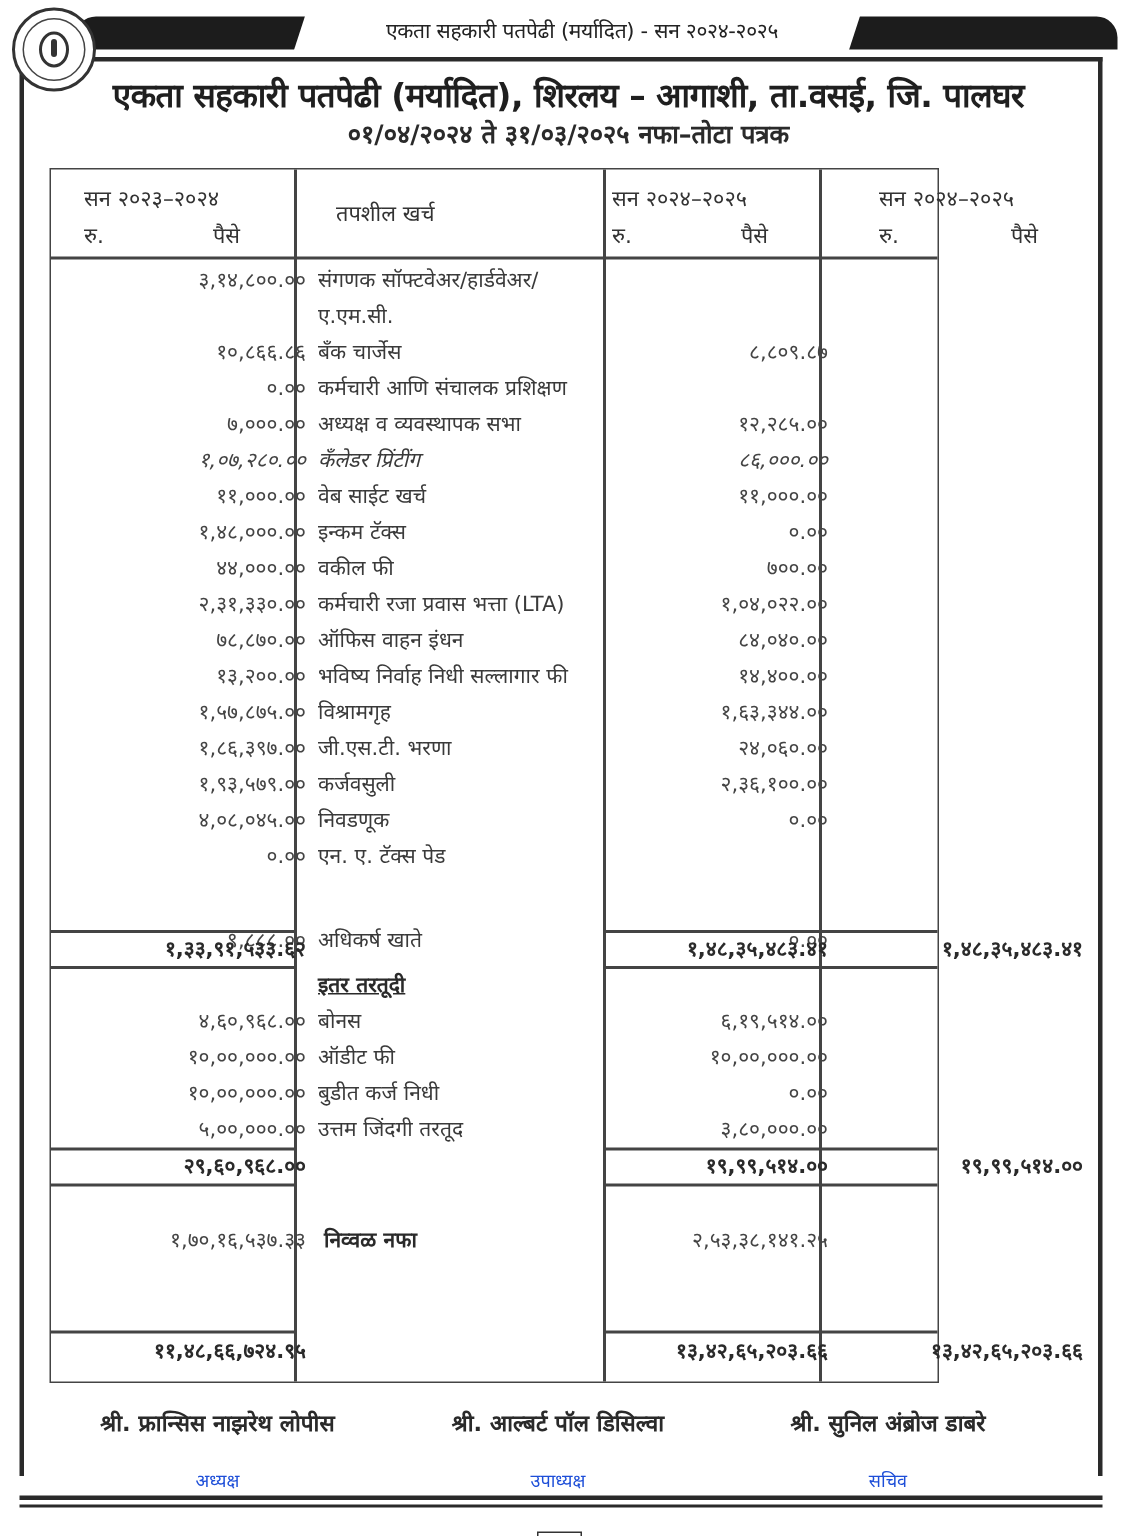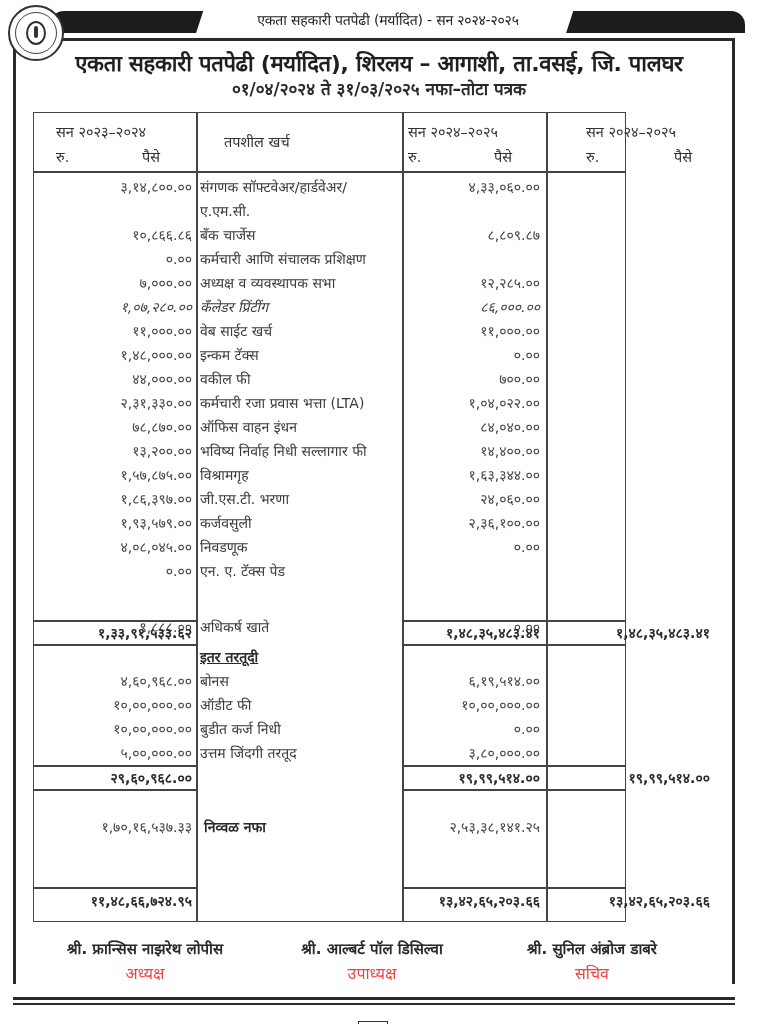--- a/index.html
+++ b/index.html
@@ -34,33 +34,33 @@
            font-size:22px; font-weight:bold; color:#1f1f1f; white-space:nowrap; letter-spacing:-0.3px; }
   .subtitle { position:absolute; left:0; top:77px; width:758px; text-align:center;
               font-size:17px; font-weight:bold; color:#2a2a2a; white-space:nowrap; }
 
   
   .tbl { position:absolute; left:33px; top:112px; width:593px; height:810px;
          border:1.5px solid #444; box-sizing:border-box; }
   .vline { position:absolute; top:0; bottom:0; width:1.5px; background:#444; }
   .hline { position:absolute; height:1.5px; background:#444; }
   .hd { position:absolute; font-size:14.5px; color:#333; white-space:nowrap; }
-  .row { position:absolute; left:0; width:680px; height:24px; font-size:14px; color:#444; }
+  .row { position:absolute; left:12px; width:680px; height:24px; font-size:14px; color:#444; }
   .cell { position:absolute; top:0; white-space:nowrap; line-height:24px; }
   .c-prev { left:0; width:158px; text-align:right; }
   .c-desc { left:166px; width:210px; text-align:left; color:#3a3a3a; }
   .c-cur  { left:370px; width:136px; text-align:right; }
   .c-tot  { left:516px; width:160px; text-align:right; }
   .bold { font-weight:bold; color:#2a2a2a; }
   .ul { text-decoration:underline; font-weight:bold; color:#2a2a2a; }
 
   
   .sig { position:absolute; top:938px; text-align:center; white-space:nowrap; }
   .sig .nm { font-size:15px; font-weight:bold; color:#2a2a2a; }
-  .sig .rl { font-size:16px; color:#ef4444; margin-top:4px; }
+  .sig .rl { font-size:12px; color:#1d4ed8; margin-top:20px; }
 </style>
 </head>
 <body>
 
 <div class="banner"></div>
 <div class="banner-label"></div>
 <div class="banner-text">एकता सहकारी पतपेढी (मर्यादित) - सन २०२४-२०२५</div>
 
 <div class="logo">
   <div class="ring"></div>
@@ -101,21 +101,20 @@
   <div class="hd" style="left:374px;top:33px">रु.</div>
   <div class="hd" style="left:460px;top:33px">पैसे</div>
   <div class="hd" style="left:552px;top:8px">सन २०२४–२०२५</div>
   <div class="hd" style="left:552px;top:33px">रु.</div>
   <div class="hd" style="left:640px;top:33px">पैसे</div>
 
   <div id="expense-rows">
       <div class="row" style="top: 62px;">
         <div class="cell c-prev">३,१४,८००.००</div>
         <div class="cell c-desc">संगणक सॉफ्टवेअर/हार्डवेअर/</div>
-        <div class="cell c-cur">४,३३,०६०.००</div>
       </div>
       <div class="row" style="top: 86px;">
         <div class="cell c-prev"></div>
         <div class="cell c-desc">ए.एम.सी.</div>
         <div class="cell c-cur"></div>
       </div>
       <div class="row" style="top: 110px;">
         <div class="cell c-prev">१०,८६६.८६</div>
         <div class="cell c-desc">बँक चार्जेस</div>
         <div class="cell c-cur">८,८०९.८७</div>

